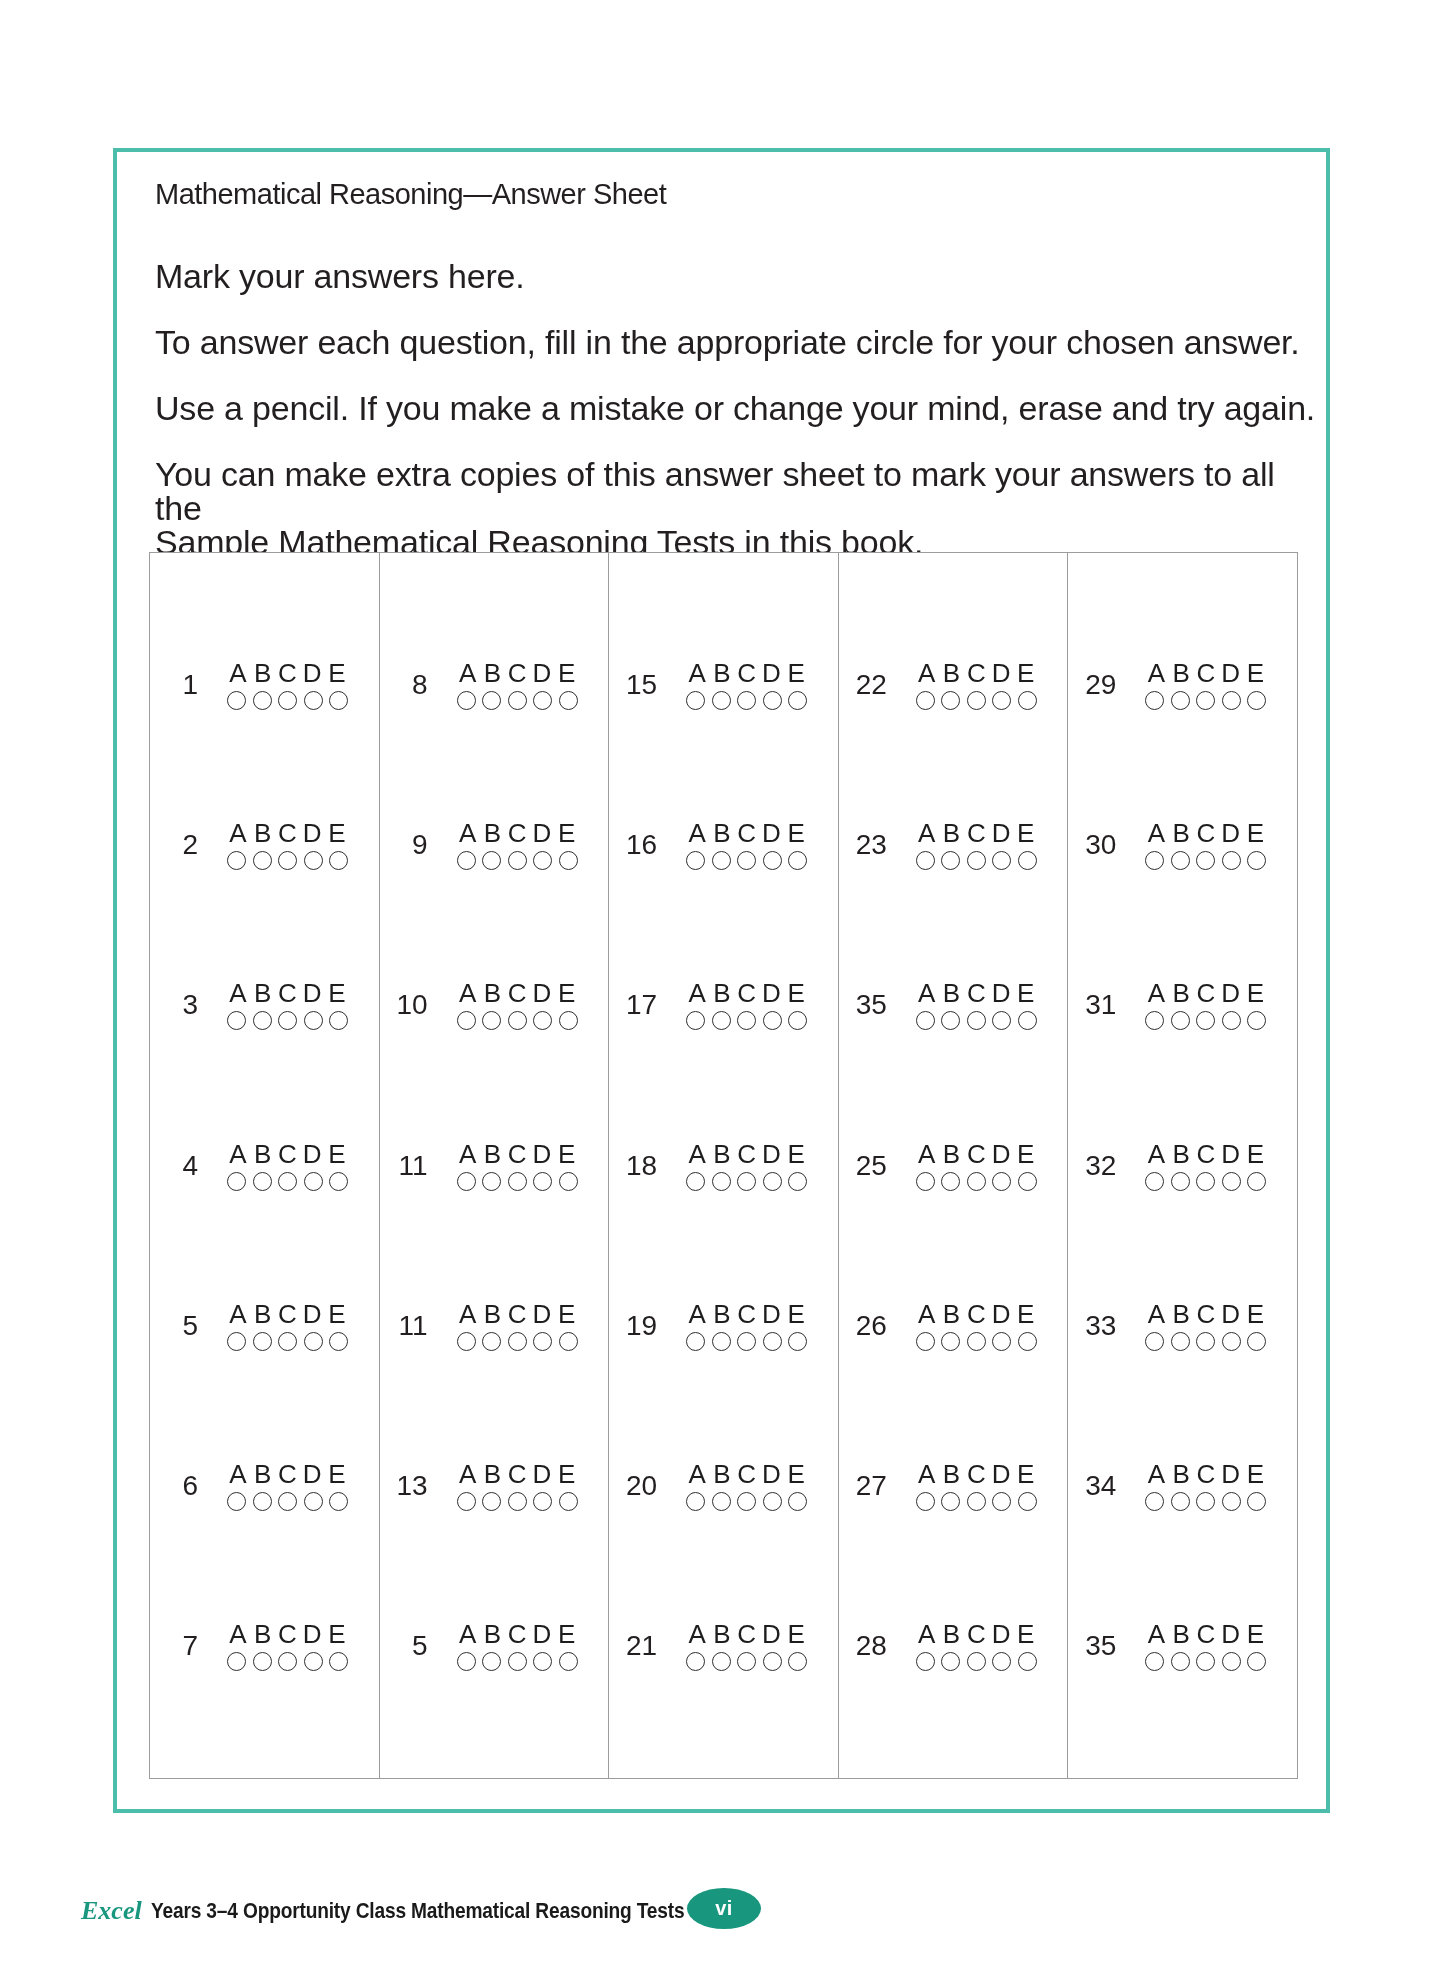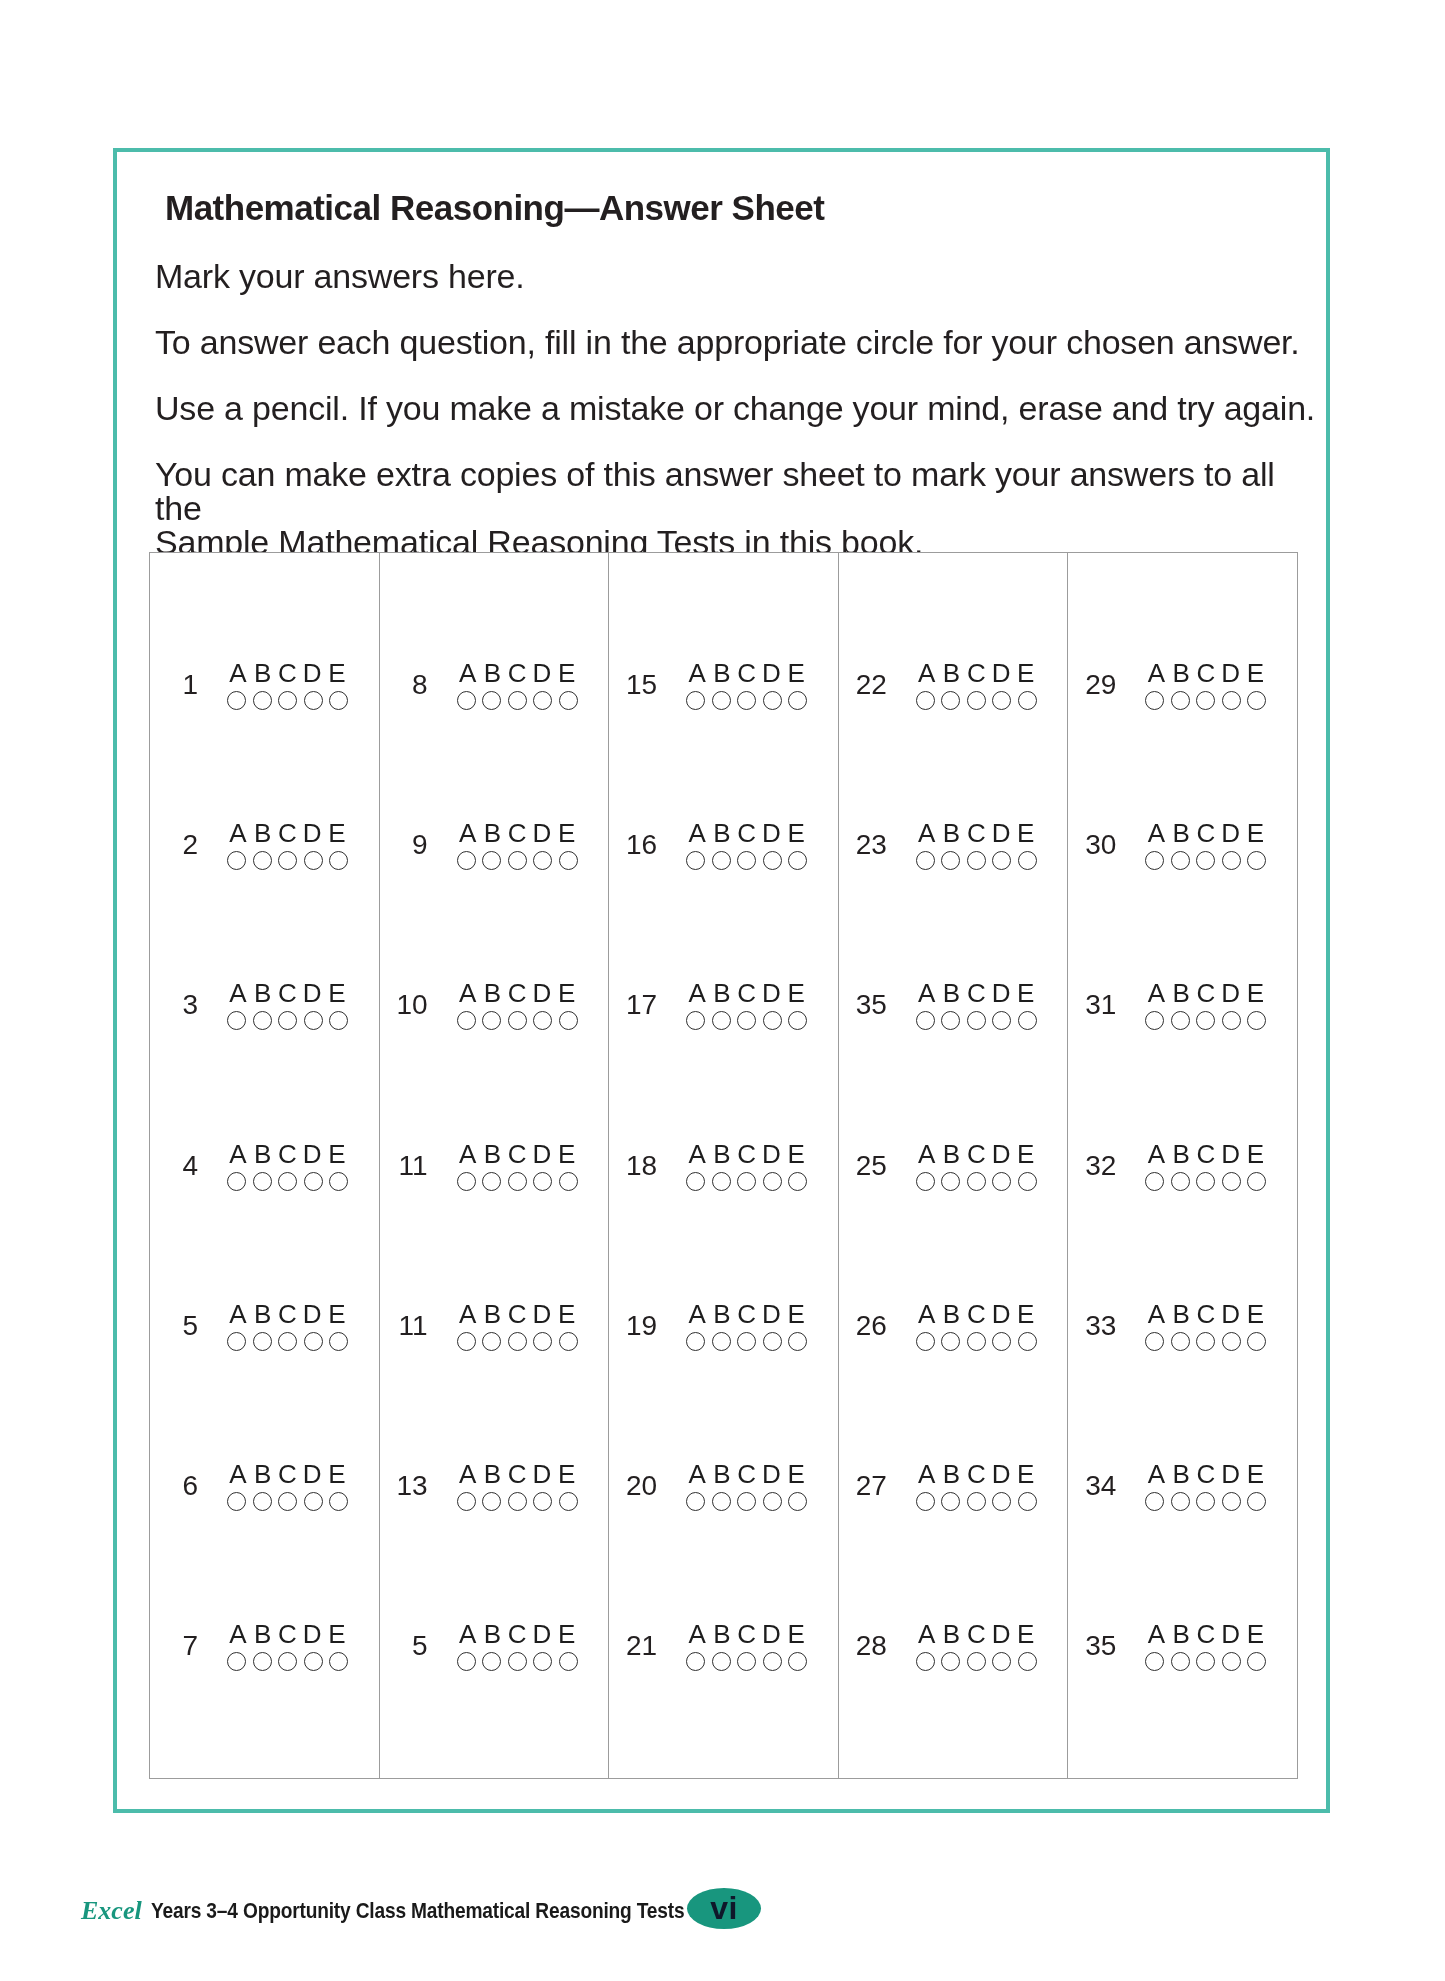--- a/index.html
+++ b/index.html
@@ -6,22 +6,22 @@
   body{
     width:1445px;height:1981px;background:#ffffff;position:relative;
     font-family:"Liberation Sans", sans-serif;color:#231f20;
     -webkit-font-smoothing:antialiased;
   }
   .frame{
     position:absolute;left:113px;top:148px;width:1217px;height:1665px;
     border:4px solid #4cbcab;box-sizing:border-box;background:#ffffff;
   }
   .title{
-    position:absolute;left:38px;top:26px;margin:10px;
-    font-size:35px;font-weight:bold;letter-spacing:-0.5px;color:#231f20;
+    position:absolute;left:38px;top:26px;margin:0;
+    font-size:29px;font-weight:normal;letter-spacing:-0.5px;color:#231f20;
   }
   .para{
     position:absolute;left:38px;margin:0;
     font-size:34px;letter-spacing:-0.2px;line-height:34px;color:#231f20;
   }
   .para.p1{top:107px;}
   .para.p2{top:173px;}
   .para.p3{top:239px;}
   .para.p4{top:305px;}
   .answer-grid{
@@ -63,21 +63,21 @@
   .series-title{
     font-size:22px;font-weight:bold;color:#1a1a1a;letter-spacing:-0.2px;
     transform:scaleX(0.87);transform-origin:left center;display:inline-block;
   }
   .page-badge{
     position:absolute;left:687px;top:1888px;width:74px;height:41px;
     background:#18967e;border-radius:50%;
     display:flex;align-items:center;justify-content:center;
   }
   .page-badge span{
-    color:#0f172a;font-weight:bold;font-size:32px;letter-spacing:0.5px;
+    color:#ffffff;font-weight:bold;font-size:20px;letter-spacing:0.5px;
   }
 </style>
 </head>
 <body>
 
 <div class="frame">
   <h1 class="title">Mathematical Reasoning—Answer Sheet</h1>
 
   <p class="para p1">Mark your answers here.</p>
   <p class="para p3">Use a pencil. If you make a mistake or change your mind, erase and try again.</p>

